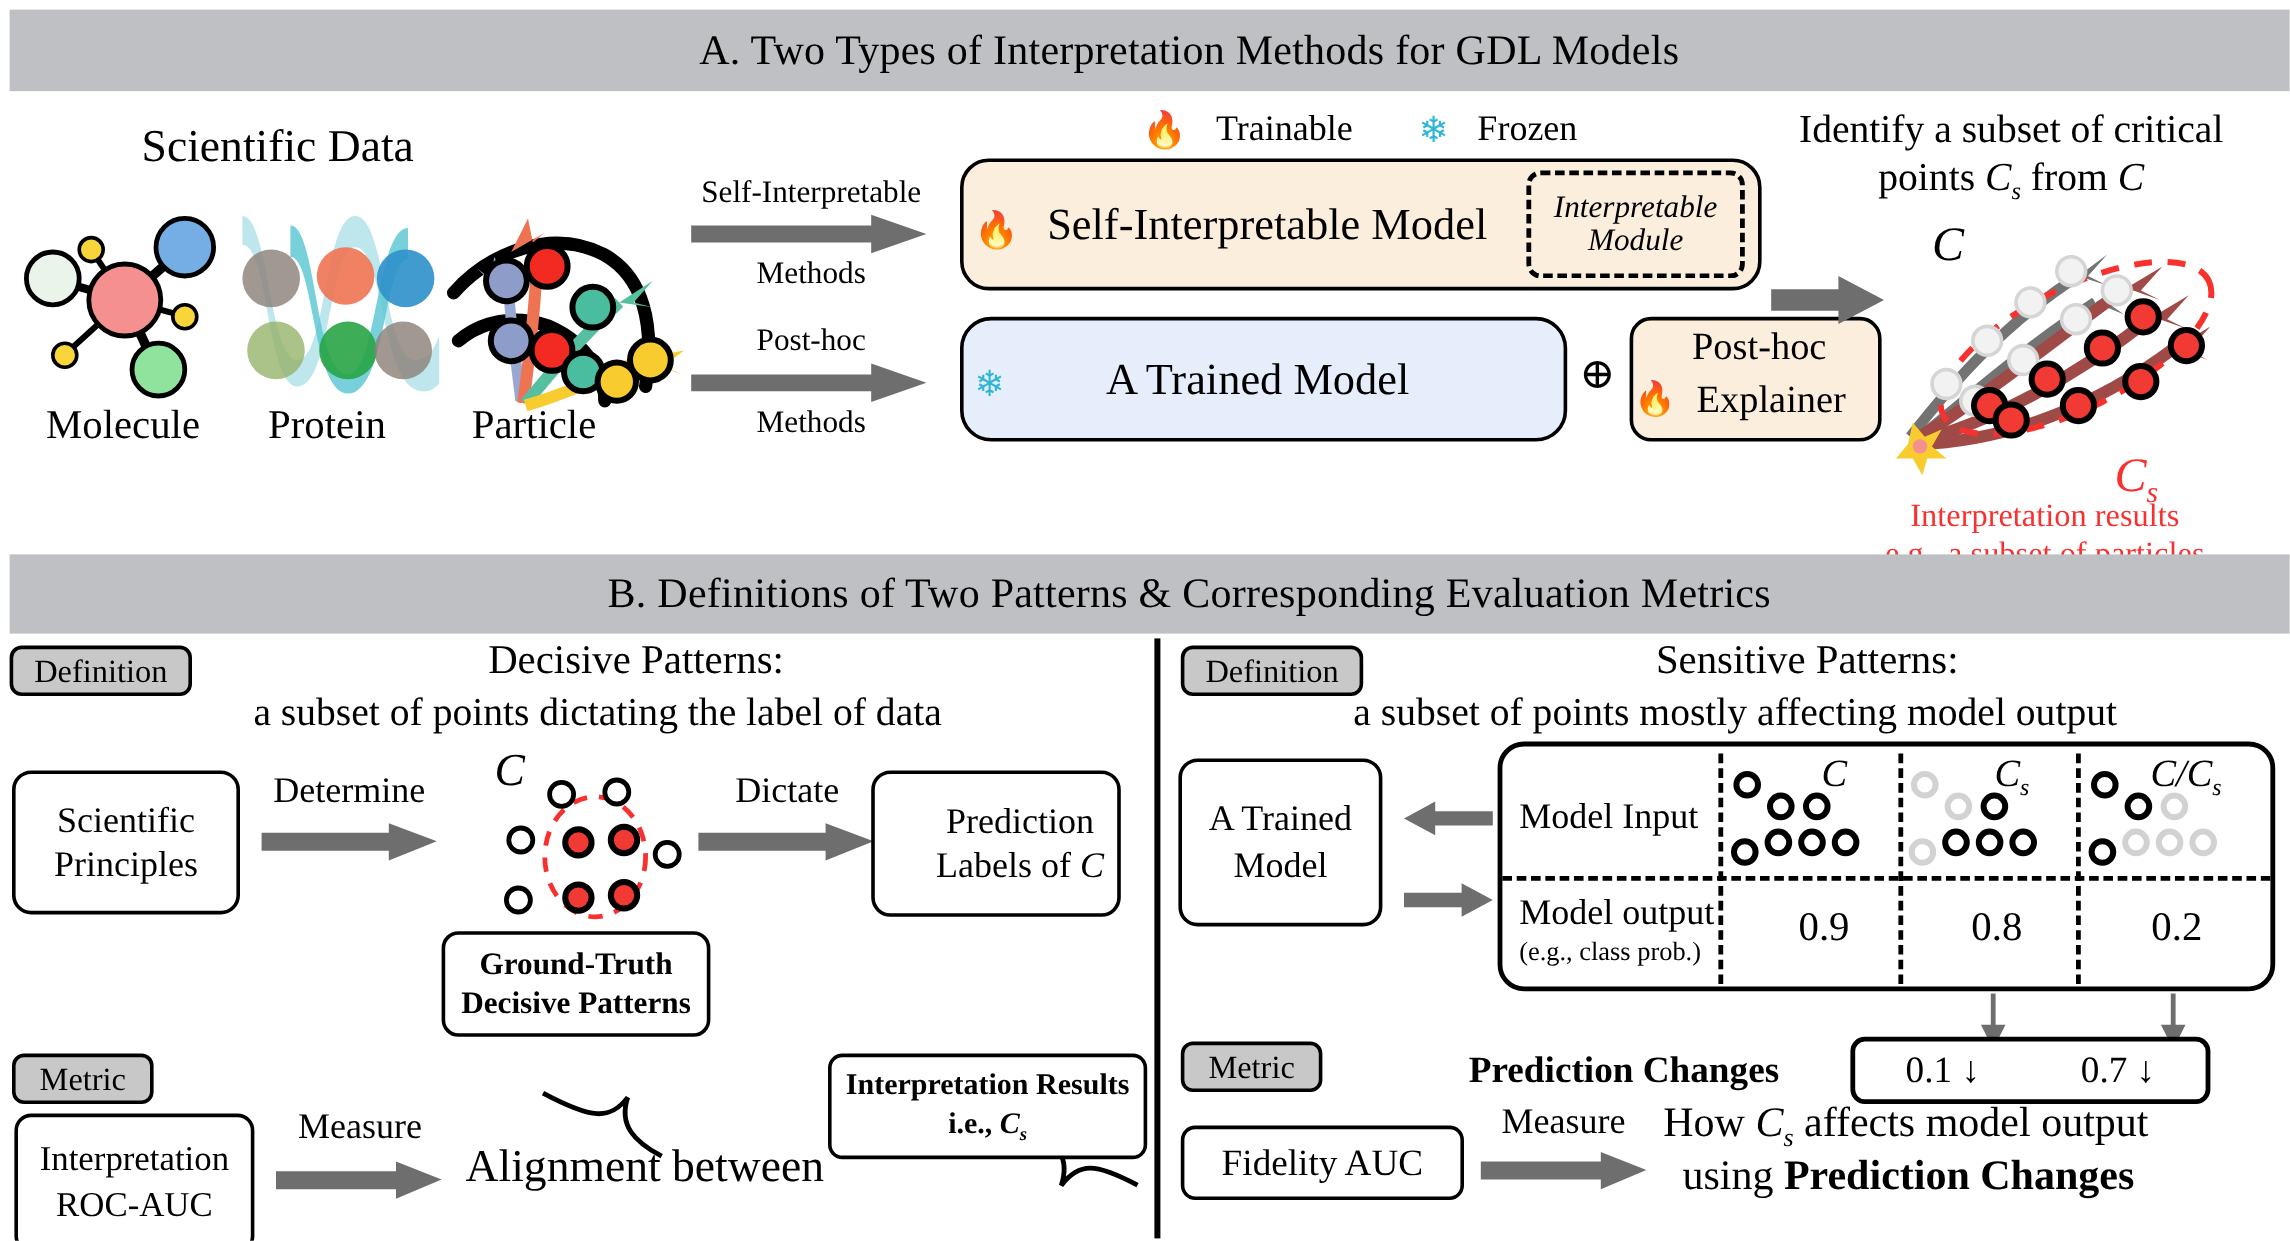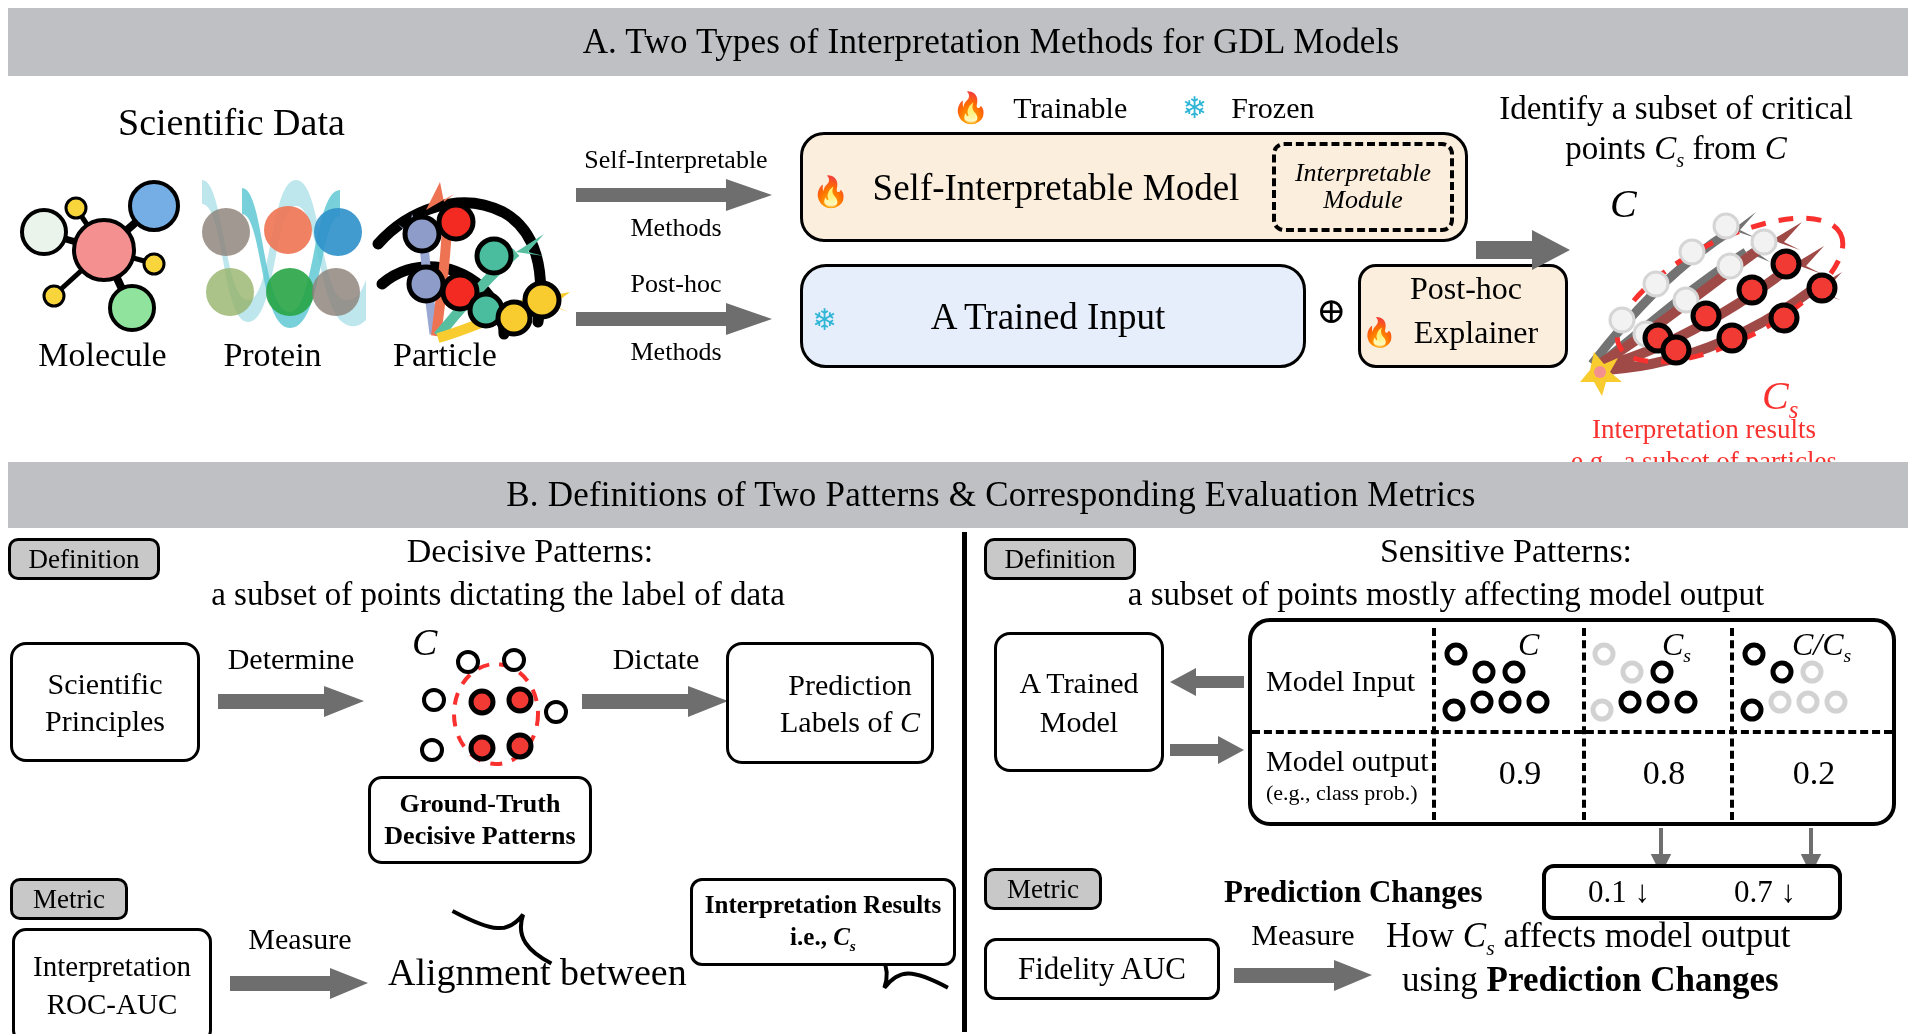--- a/index.html
+++ b/index.html
@@ -132,21 +132,21 @@
   <div class="rbox peach" style="left:800px;top:48px;width:668px;height:110px;border-radius:24px;"></div>
   <span class="abs" style="left:812px;top:90px;font-size:30px;">🔥</span>
   <div class="abs ctr" style="left:846px;top:76px;width:420px;height:54px;font-size:37px;">Self-Interpretable Model</div>
   <div class="dashbox" style="left:1272px;top:58px;width:182px;height:90px;flex-direction:column;font-size:26px;font-style:italic;">
     <span>Interpretable</span>
     <span>Module</span>
   </div>
 
   <div class="rbox blue" style="left:800px;top:180px;width:506px;height:104px;border-radius:26px;"></div>
   <span class="abs" style="left:812px;top:218px;font-size:30px;color:#2fb6d6;">❄</span>
-  <div class="abs ctr" style="left:848px;top:206px;width:400px;height:52px;font-size:37px;">A Trained Input</div>
+  <div class="abs ctr" style="left:848px;top:206px;width:400px;height:52px;font-size:37px;">A Trained Model</div>
 
   <div class="abs" style="left:1316px;top:206px;font-size:36px;">⊕</div>
 
   <div class="rbox peach" style="left:1358px;top:180px;width:210px;height:104px;border-radius:18px;"></div>
   <span class="abs" style="left:1362px;top:232px;font-size:28px;">🔥</span>
   <div class="abs" style="left:1368px;top:186px;width:196px;text-align:center;font-size:32px;">Post-hoc</div>
   <div class="abs" style="left:1386px;top:230px;width:180px;text-align:center;font-size:32px;">Explainer</div>
 
   <div class="abs" style="left:1476px;top:146px;">
     <svg width="96" height="40" viewBox="0 0 96 40">
@@ -291,21 +291,21 @@
     <span><span>i.e., </span><span class="mi">C</span><sub>s</sub></span>
   </div>
 </div>
 
 <div class="panelB" style="left:966px;width:942px;">
 
   <div class="badge" style="left:18px;top:18px;width:152px;height:42px;">Definition</div>
   <div class="abs" style="left:190px;top:12px;width:700px;text-align:center;font-size:34px;">Sensitive Patterns:</div>
   <div class="abs" style="left:40px;top:56px;width:880px;text-align:center;font-size:33px;">a subset of points mostly affecting model output</div>
 
-  <div class="rbox white" style="left:28px;top:112px;width:170px;height:140px;border-radius:16px;flex-direction:column;
+  <div class="rbox white" style="left:16px;top:112px;width:170px;height:140px;border-radius:16px;flex-direction:column;
               font-size:30px;line-height:1.3;">
     <span>A Trained</span>
     <span>Model</span>
   </div>
 
   <div class="abs" style="left:204px;top:148px;">
     <svg width="74" height="28" viewBox="0 0 74 28">
       <path d="M74 8 L26 8 L26 0 L0 14 L26 28 L26 20 L74 20 Z" fill="#6e6e6e"></path>
     </svg>
   </div>

